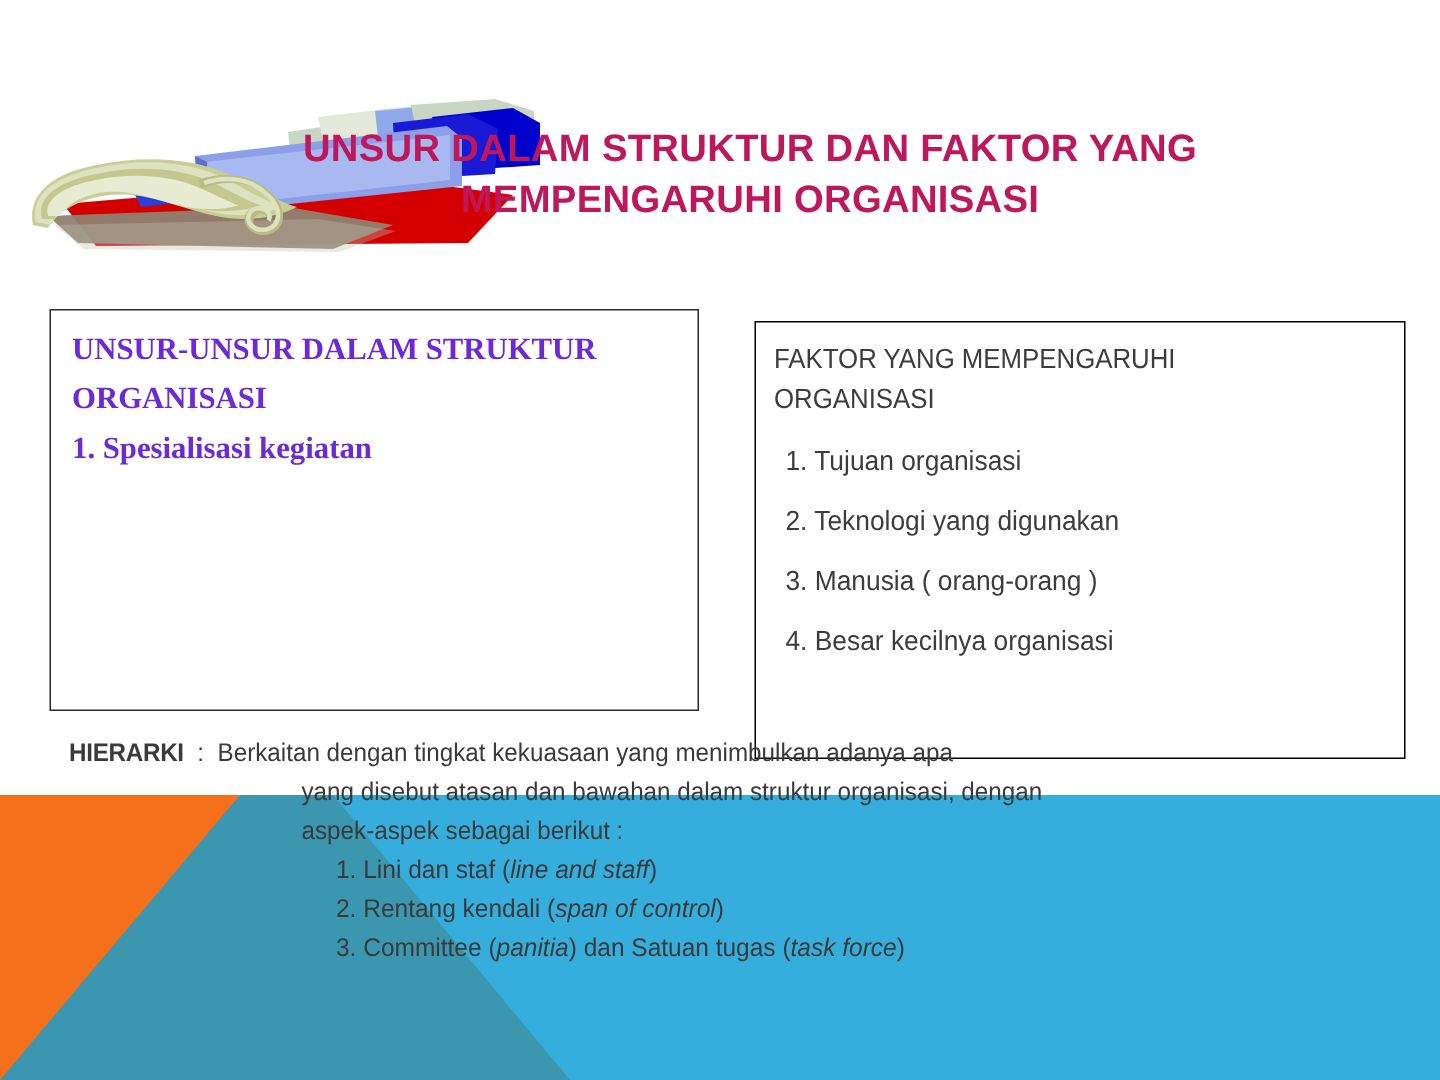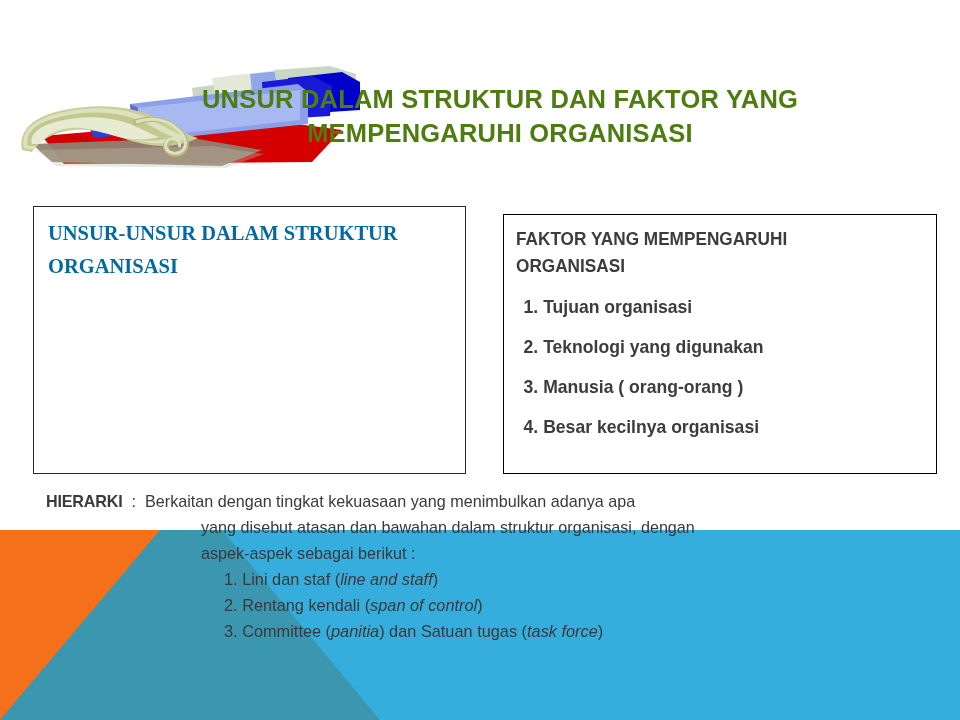--- a/index.html
+++ b/index.html
@@ -30,21 +30,21 @@
     position: absolute;
     left: 120px;
     top: 82px;
     width: 760px;
     text-align: center;
     font-family: "Liberation Sans", sans-serif;
     font-weight: bold;
     font-size: 25.5px;
     line-height: 34px;
     letter-spacing: 0.2px;
-    color: #4d7c0f;
+    color: #be185d;
     white-space: pre-line;
     z-index: 5;
   }
 
   
   .content-box {
     position: absolute;
     background: transparent;
     box-sizing: border-box;
   }
@@ -53,32 +53,31 @@
     top: 206px;
     width: 433px;
     height: 268px;
     border: 1.4px solid #2b2b2b;
     padding: 10px 14px 0 14px;
   }
   #box-faktor {
     left: 503px;
     top: 214px;
     width: 434px;
-    height: 260px;
+    height: 292px;
     border: 1.8px solid #000000;
     padding: 10px 12px 0 12px;
-    font-weight: bold;
   }
 
   .unsur-heading, .unsur-item {
     font-family: "Liberation Serif", serif;
     font-weight: bold;
     font-size: 20.5px;
     line-height: 33px;
-    color: #0369a1;
+    color: #6d28d9;
     white-space: pre-line;
   }
   .unsur-item.indent { padding-left: 0; }
 
   .faktor-heading {
     font-family: "Liberation Sans", sans-serif;
     font-size: 18.5px;
     line-height: 27px;
     color: #3c3c3c;
     white-space: pre-line;
@@ -191,20 +190,21 @@
              C152,85 156,80 162,81 C167,82 169,86 167,89" fill="none" stroke="#DCE2C0" stroke-width="3"></path>
   </svg>
 </div>
 
 <div id="slide-title">UNSUR DALAM STRUKTUR DAN FAKTOR YANG
 MEMPENGARUHI ORGANISASI</div>
 
 <div class="content-box" id="box-unsur">
   <div class="unsur-heading">UNSUR-UNSUR  DALAM  STRUKTUR
 ORGANISASI</div>
+  <div class="unsur-item">1. Spesialisasi kegiatan</div>
 </div>
 
 <div class="content-box" id="box-faktor">
   <div class="faktor-heading">FAKTOR YANG MEMPENGARUHI
 ORGANISASI</div>
   <div class="faktor-item">1. Tujuan organisasi</div>
   <div class="faktor-item">2. Teknologi yang digunakan</div>
   <div class="faktor-item">3. Manusia ( orang-orang )</div>
   <div class="faktor-item">4. Besar kecilnya organisasi</div>
 </div>

